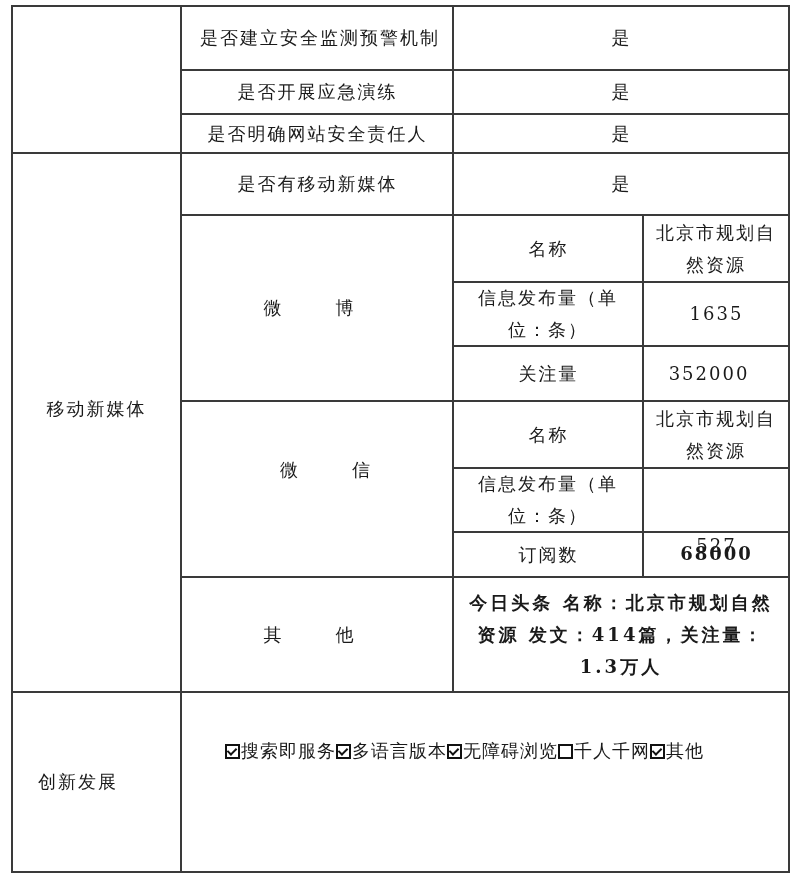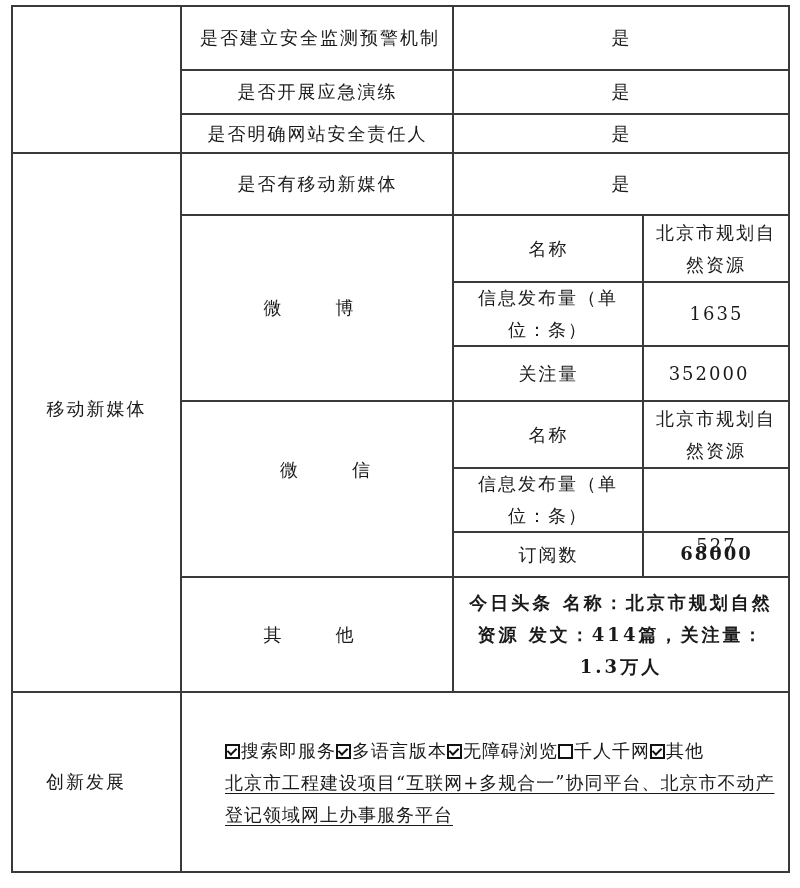--- a/index.html
+++ b/index.html
@@ -65,17 +65,16 @@
 <div class="cell" style="left:454px; top:401px; width:189px; height:67px;">名称</div>
 <div class="cell" style="left:652px; top:401px; width:128px; height:67px;">北京市规划自然资源</div>
 <div class="cell" style="left:478px; top:468px; width:140px; height:64px;">信息发布量（单位：条）</div>
 <div class="cell" style="left:644px; top:468px; width:145px; height:76px;margin-top:40px;">527</div>
 <div class="cell" style="left:454px; top:532px; width:189px; height:45px;">订阅数</div>
 <div class="cell" style="left:644px; top:532px; width:145px; height:44px;font-weight:bold;">68000</div>
 
 <div class="cell wide" style="left:182px; top:577px; width:271px; height:115px;text-align:center;">其　他</div>
 <div class="cell" style="left:460px; top:577px; width:322px; height:115px; letter-spacing:3px;font-weight:bold;">今日头条 名称：北京市规划自然资源 发文：414篇，关注量：1.3万人</div>
 
-<div class="cell" style="left:12px; top:692px; width:148px; height:180px;">创新发展</div>
+<div class="cell" style="left:4px; top:692px; width:148px; height:180px;">创新发展</div>
 <div class="innov">
   <span><span class="cb checked"></span><span>搜索即服务</span></span><span><span class="cb checked"></span><span>多语言版本</span></span><span><span class="cb checked"></span><span>无障碍浏览</span></span><span><span class="cb"></span><span>千人千网</span></span><span><span class="cb checked"></span><span>其他</span></span><br>
-  <span class="ul">北京市工程建设项目“互联网+多规合一”协同平台、北京市不动产登记领域网上办事服务平台</span>
 </div>
 
 </body></html>

